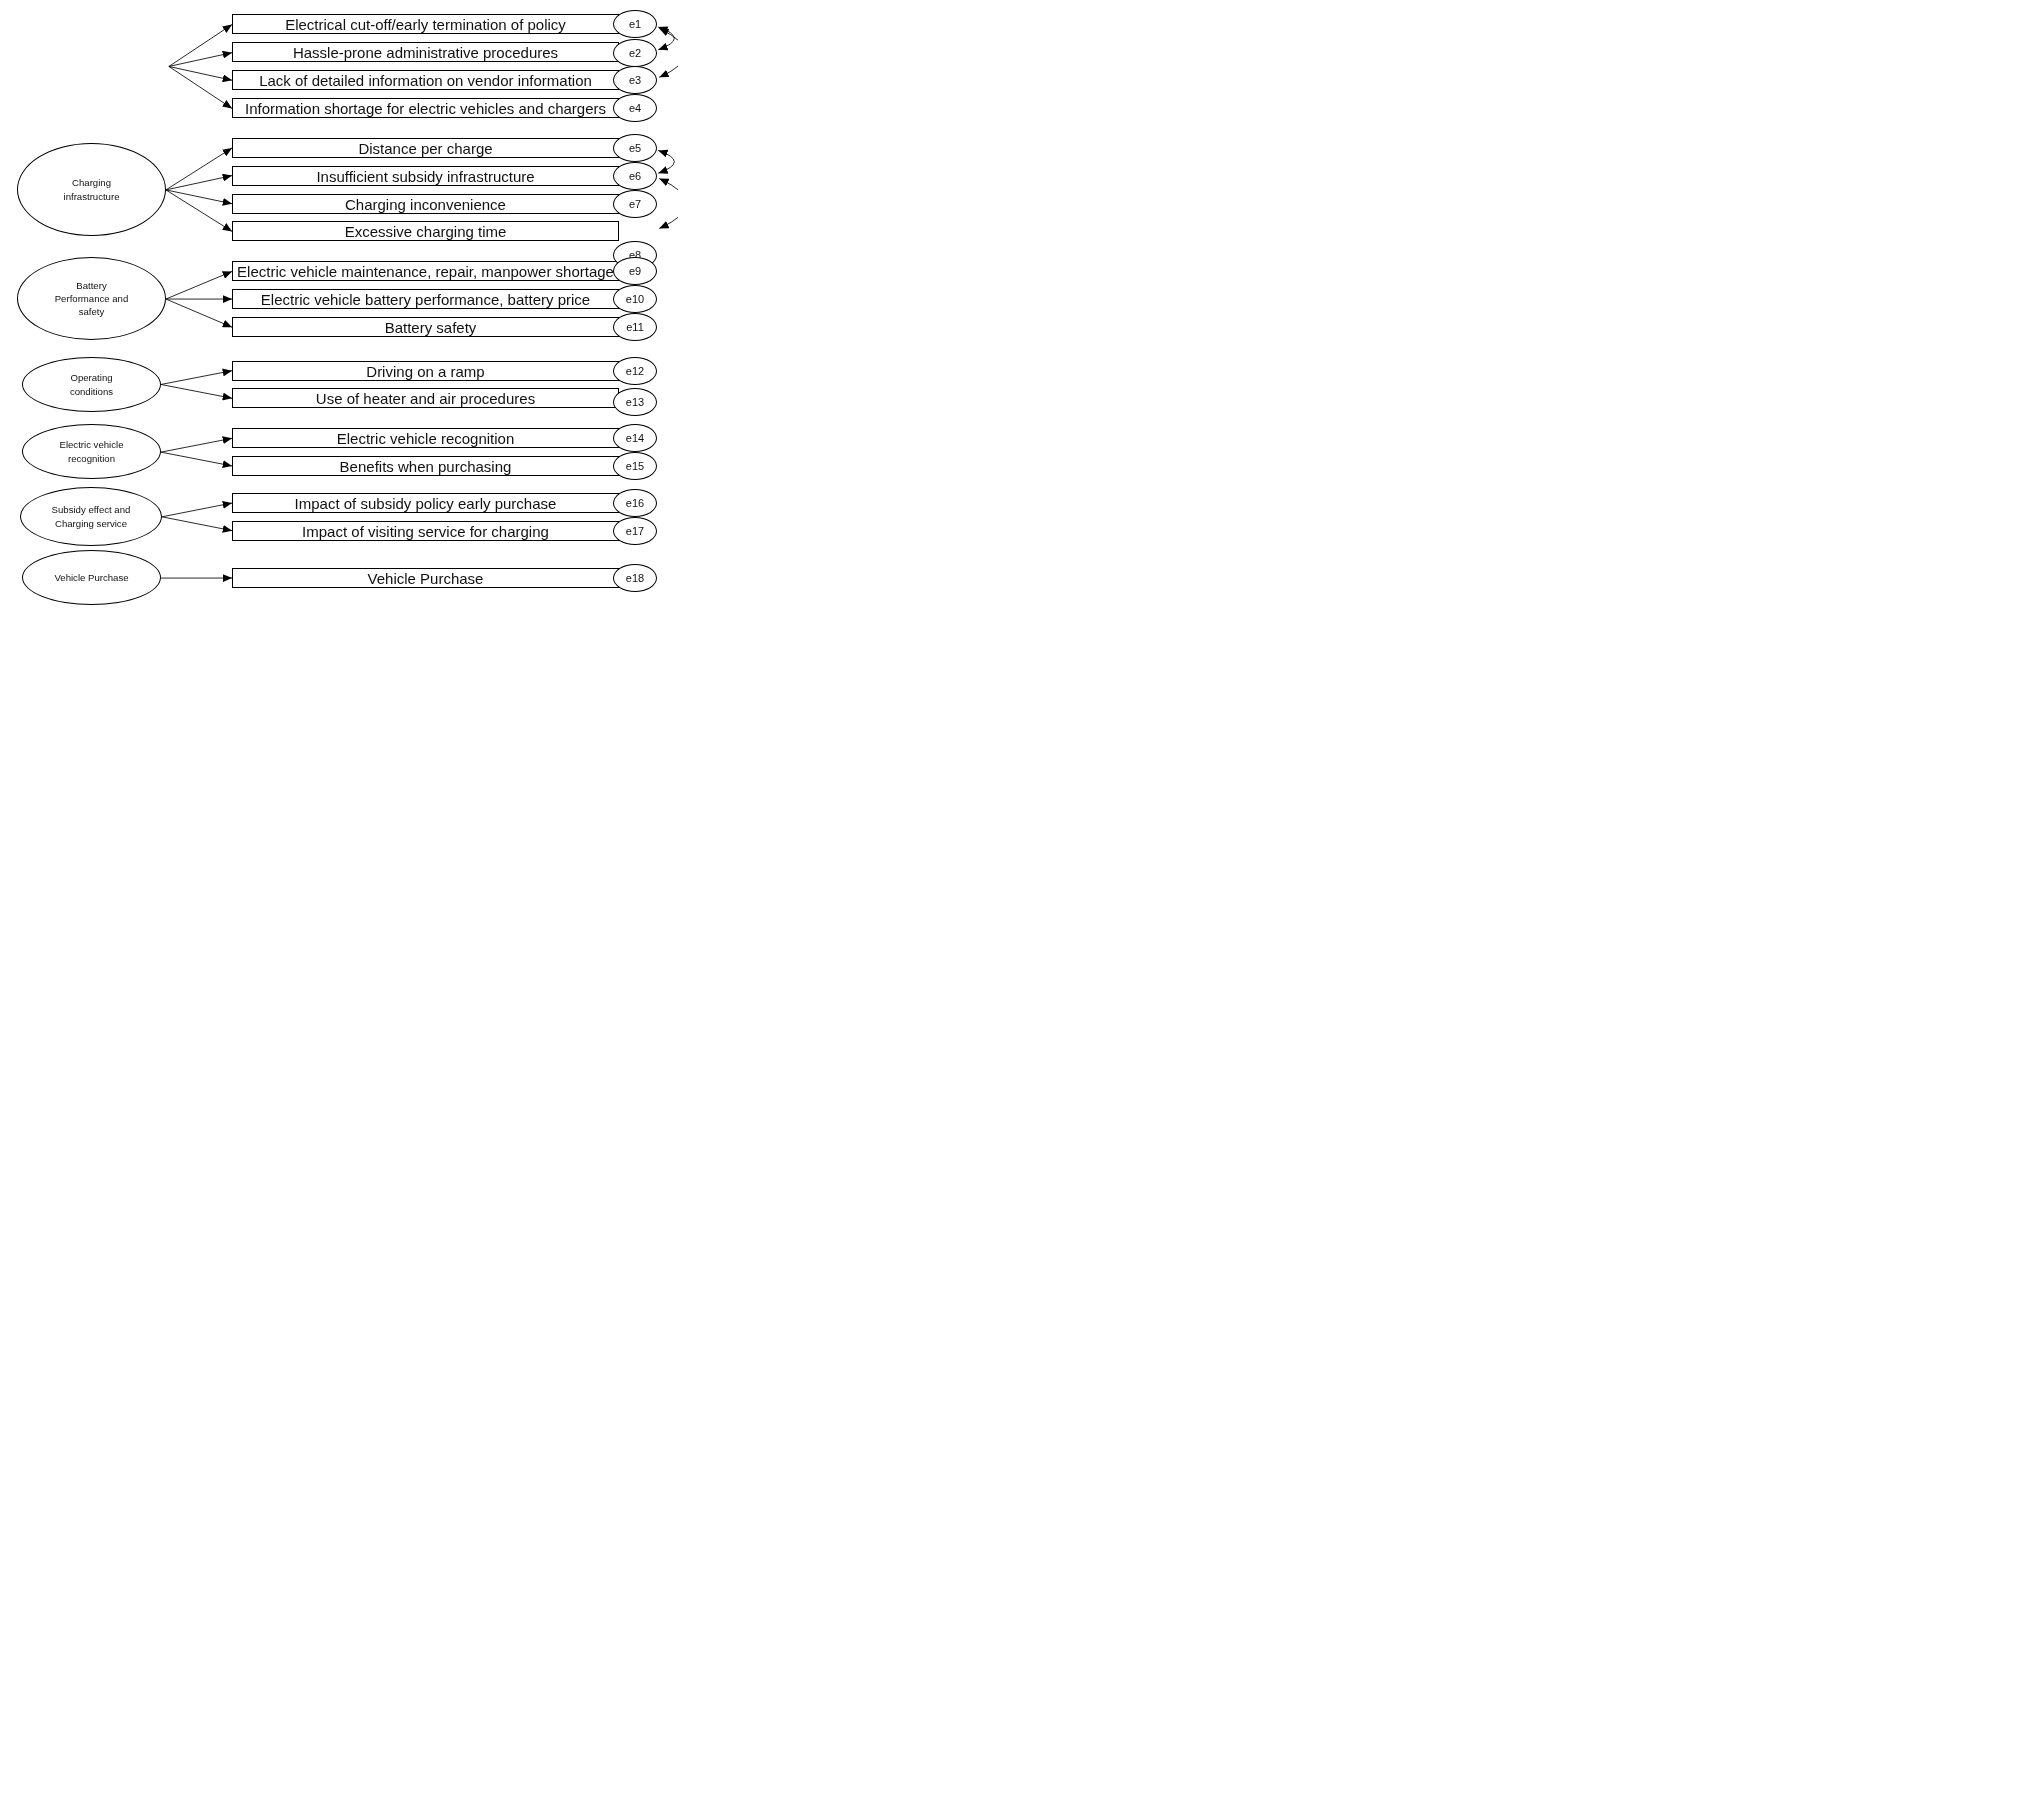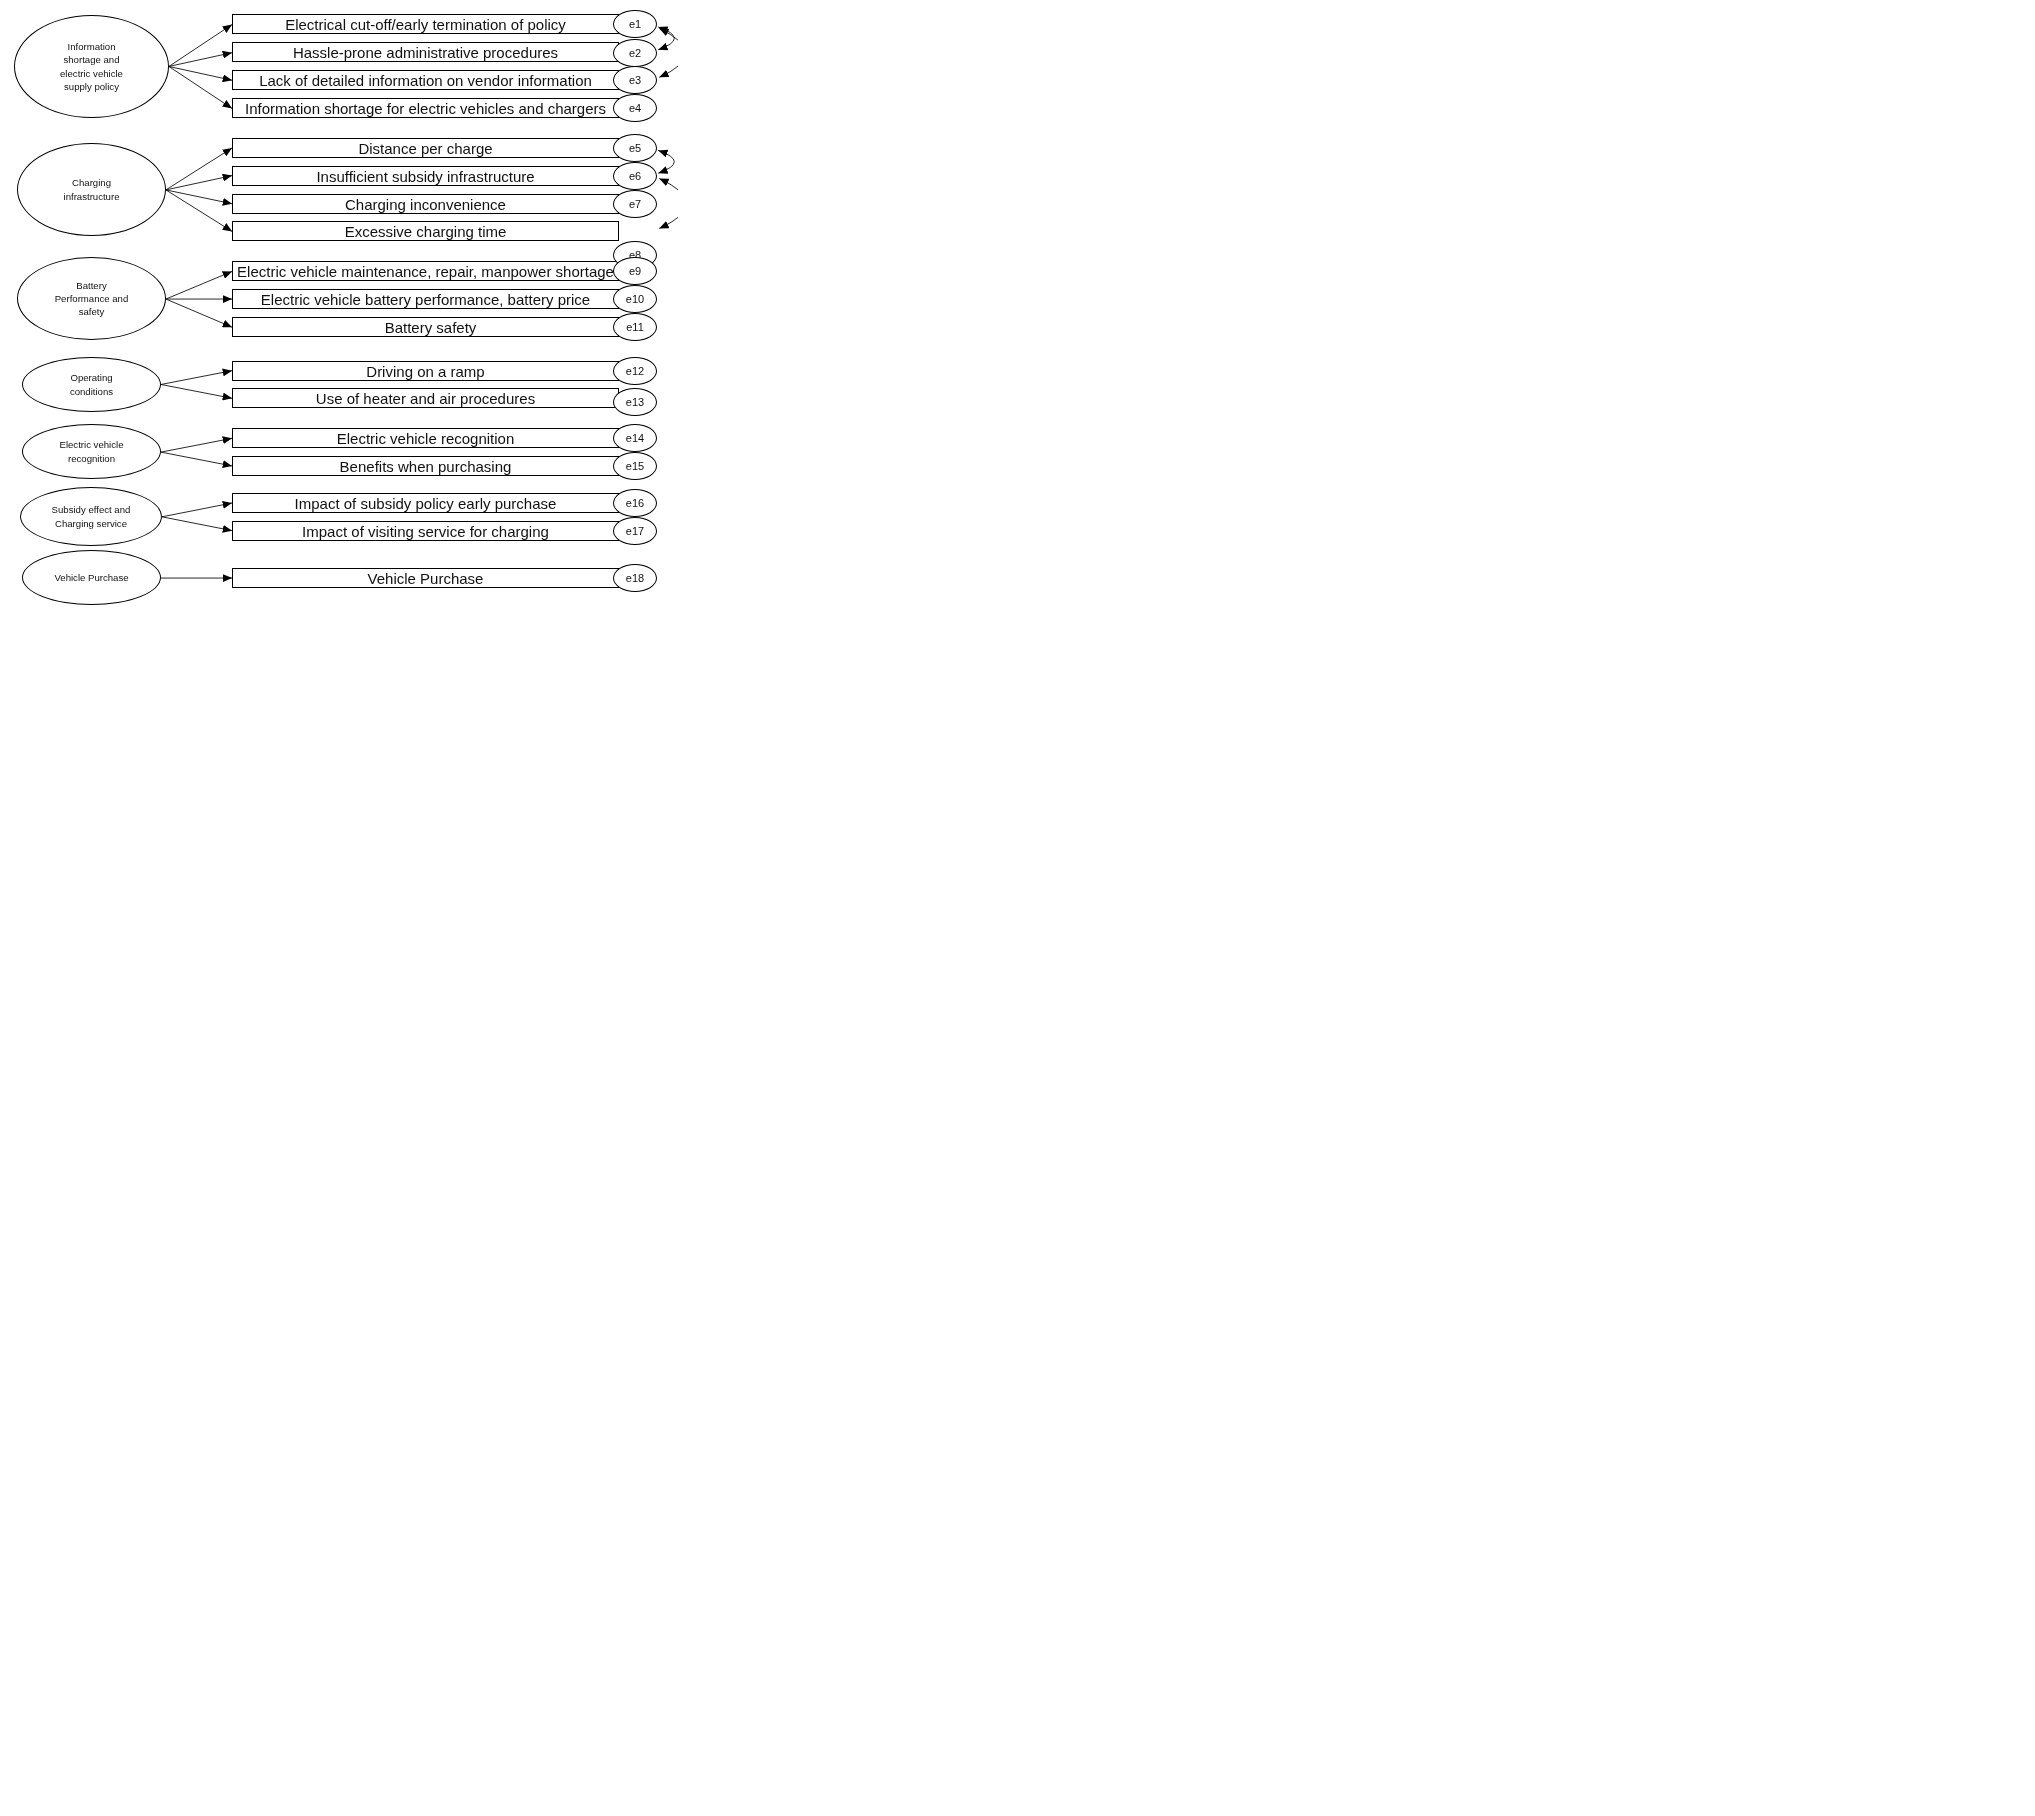--- a/index.html
+++ b/index.html
@@ -117,23 +117,20 @@
     </g>
 
     <g stroke="#000000" stroke-width="1.7" fill="none">
       <path d="M1333,54 Q1398,77 1333,100" marker-start="url(#arrow)" marker-end="url(#arrow)"></path>
       <path d="M1335,57 Q1442,108 1335,156" marker-start="url(#arrow)" marker-end="url(#arrow)"></path>
       <path d="M1333,304 Q1398,327 1333,350" marker-start="url(#arrow)" marker-end="url(#arrow)"></path>
       <path d="M1335,361 Q1446,412 1335,462" marker-start="url(#arrow)" marker-end="url(#arrow)"></path>
     </g>
   </svg>
 
-  <div class="latent" style="left:14px; top:15px; width:155px; height:103px;">
-    <span class="latent-label" style="width:84px;">Information shortage and electric vehicle supply policy</span>
-  </div>
   <div class="latent" style="left:17px; top:143px; width:149px; height:93px;">
     <span class="latent-label" style="width:69px;">Charging infrastructure</span>
   </div>
   <div class="latent" style="left:17px; top:257px; width:149px; height:83px;">
     <span class="latent-label" style="width:79px;">Battery Performance and safety</span>
   </div>
   <div class="latent" style="left:22px; top:357px; width:139px; height:55px;">
     <span class="latent-label" style="width:54px;">Operating conditions</span>
   </div>
   <div class="latent" style="left:22px; top:424px; width:139px; height:55px;">

